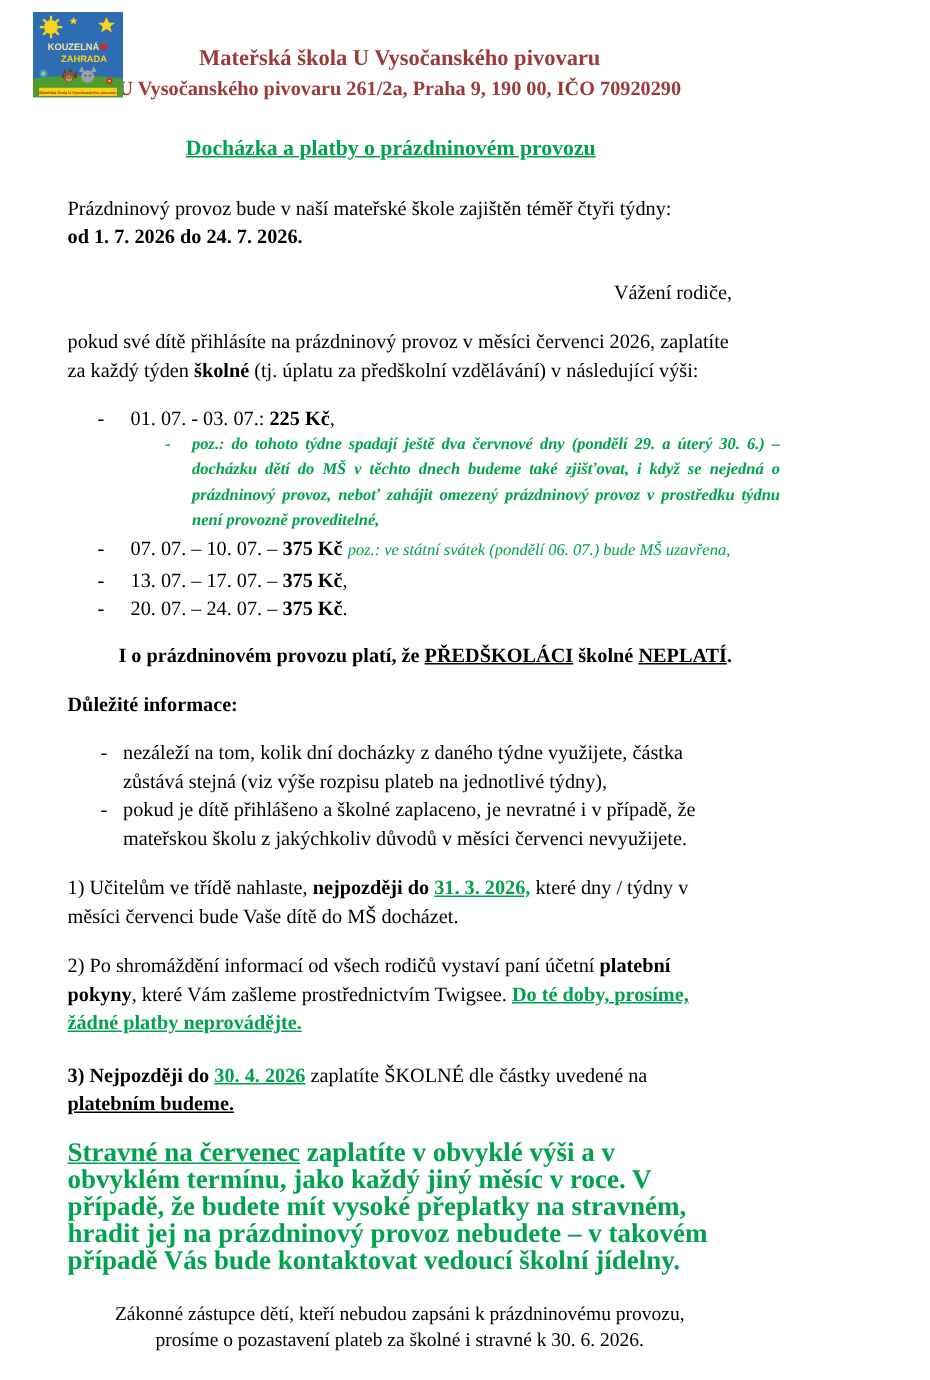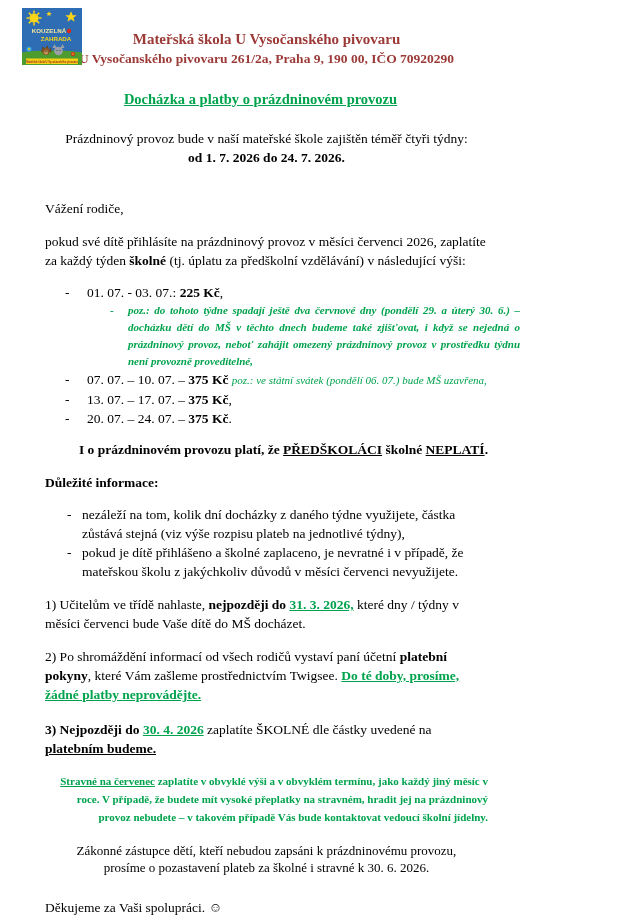--- a/index.html
+++ b/index.html
@@ -15,44 +15,44 @@
     color:#000;font-size:13.5px;line-height:19px;
   }
   .page{position:relative;width:533px;height:920px;overflow:hidden;background:#fff;}
   .logo{position:absolute;left:22px;top:8px;width:60px;height:57px;}
   .header-text{text-align:center;padding-top:30px;}
   .school-name{color:var(--red);font-weight:bold;font-size:15px;line-height:18px;}
   .school-address{color:var(--red);font-weight:bold;font-size:13.5px;line-height:17px;margin-top:2px;}
   .doc-title{margin:22px 12px 0 0;text-align:center;font-size:14.5px;font-weight:bold;
     color:var(--green);text-decoration:underline;line-height:20px;}
   .content{padding:0 45px;}
-  .intro{margin-top:20px;text-align:center;}
+  .intro{margin-top:20px;}
   .intro .b{font-weight:bold;}
-  .salutation{margin-top:32px;}
+  .salutation{margin-top:18px;text-align:right;}
   .fee-para{margin-top:6px;}
   .b{font-weight:bold;}
   .u{text-decoration:underline;}
   .green{color:var(--green);}
   .fee-item{display:flex;margin:0;}
   .fee-item .dash{flex:0 0 22px;margin-left:20px;}
   .note-block{display:flex;font-size:11px;line-height:17px;color:var(--green);
     font-weight:bold;font-style:italic;margin-right:-32px;}
   .note-block .dash{flex:0 0 18px;margin-left:65px;font-style:normal;}
   .note-block .note-text{text-align:justify;}
   .inline-note{font-size:11px;color:var(--green);font-style:italic;font-weight:normal;text-align:right;}
   .preschool{margin-top:12px;text-align:right;font-weight:bold;}
   .important-heading{margin-top:4px;font-weight:bold;}
   .imp-item{display:flex;}
   .imp-item .dash{flex:0 0 15px;margin-left:22px;}
   .founder{margin-top:12px;text-align:center;color:var(--green);font-weight:bold;
     font-size:11.5px;line-height:17px;margin-left:-10px;margin-right:-10px;}
   .step{margin-top:14px;}
   .step3{margin-top:16px;}
-  .meals{margin-top:12px;text-align:right;color:var(--green);font-weight:bold;
-    font-size:11px;line-height:18px;}
+  .meals{margin-top:12px;text-align:left;color:var(--green);font-weight:bold;
+    font-size:18px;line-height:18px;}
   .closing{margin-top:16px;text-align:center;font-size:13px;line-height:17px;padding:0 25px;}
   .thanks{margin-top:22px;font-size:13.5px;}
 </style>
 </head>
 <body>
 
 <div class="page">
 
   <div class="logo">
     <svg width="60" height="57" viewBox="0 0 60 57" xmlns="http://www.w3.org/2000/svg">

